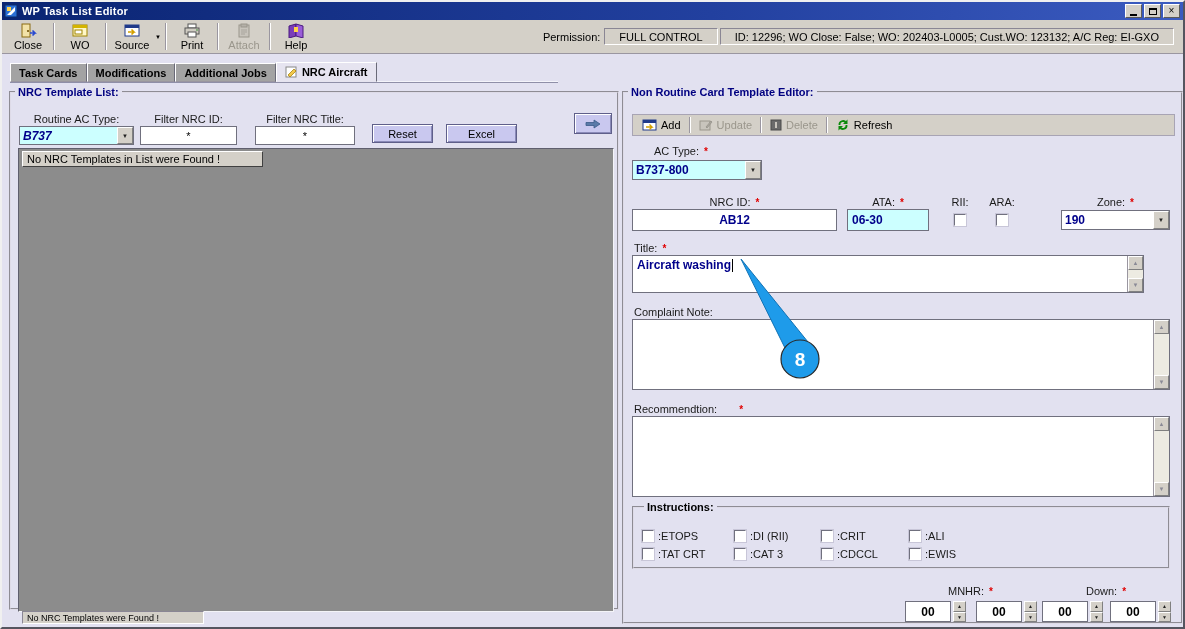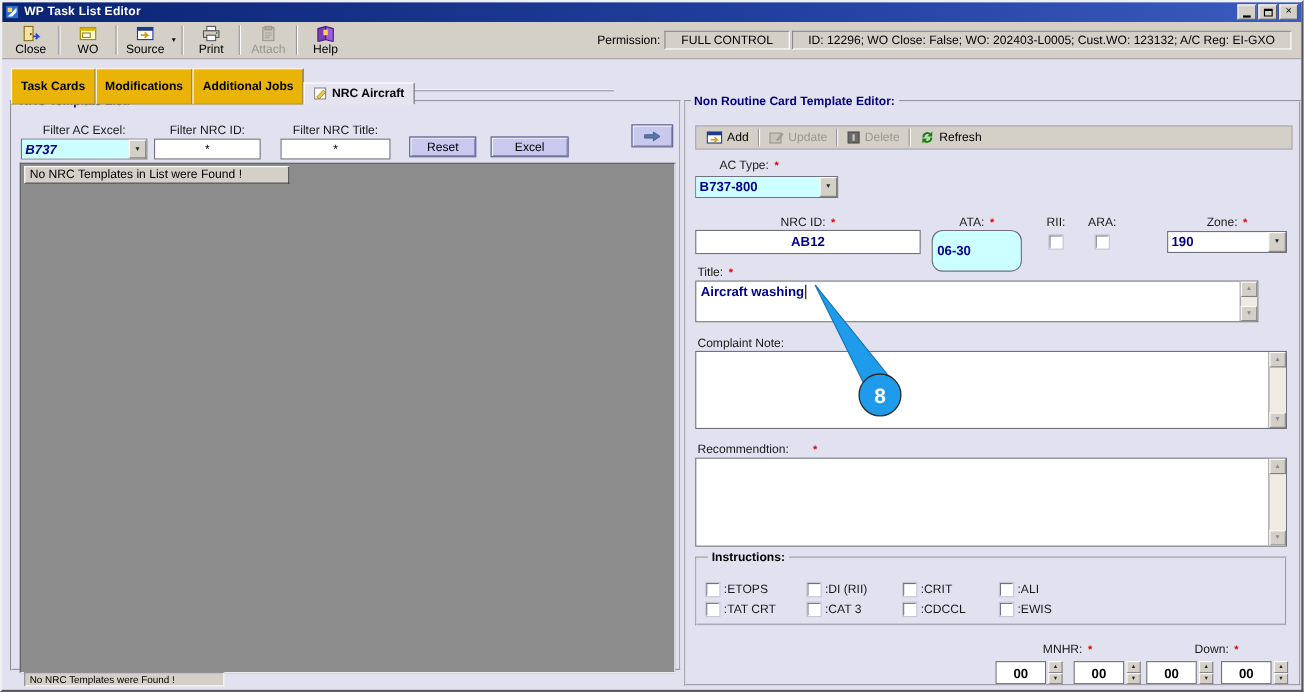--- a/index.html
+++ b/index.html
@@ -41,22 +41,22 @@
   .src-caret { font-size:6px; color:#000; margin-left:2px; align-self:center; }
   .perm { margin-left:auto; display:flex; align-items:center; gap:2px; font-size:11px; padding-right:4px; }
   .perm-box { background:#d4d0c8; border:1px solid; border-color:#8a8694 #ffffff #ffffff #8a8694;
     padding:1px 14px; height:17px; display:flex; align-items:center; white-space:nowrap; color:#000; }
 
   
   .main { position:absolute; left:0; top:52px; right:0; bottom:0; background:#e2e1f0; }
 
   
   .tabs { position:absolute; left:8px; top:8px; display:flex; align-items:flex-end; z-index:2; }
-  .tab { background:#eab308; border:1px solid; border-color:#ffffff #6a6a78 #9a96a0 #ffffff;
-    padding:0 8px; font-size:11px; font-weight:bold; height:33px; display:flex; align-items:center; gap:4px; color:#000; }
+  .tab { background:#a3a3a3; border:1px solid; border-color:#ffffff #6a6a78 #9a96a0 #ffffff;
+    padding:0 8px; font-size:11px; font-weight:bold; height:19px; display:flex; align-items:center; gap:4px; color:#000; }
   .tab.active { background:#e6e4f0; height:20px; border-bottom-color:#e6e4f0; z-index:3; }
   .tab-underline { position:absolute; left:8px; top:27px; width:548px; height:2px;
     background:#f4f4fa; border-bottom:1px solid #8f8fa8; z-index:1; }
 
   
   fieldset.gb { position:absolute; border:2px groove #dedbe8; }
   fieldset.gb > legend { font-size:11px; font-weight:bold; color:#000080; padding:0 3px; margin-left:4px; white-space:nowrap; }
   fieldset.gb.black > legend { color:#000;margin-left:10px; }
   .left-gb  { left:7px;  top:32px; width:610px; height:524px; }
   .right-gb { left:620px; top:32px; width:561px; height:538px; }
@@ -228,21 +228,21 @@
           <rect x="1" y="1" width="10" height="10" fill="#ffffff" stroke="#888"></rect>
           <path d="M3 9 L9 3 L11 5 L5 11 Z" fill="#f2c84b" stroke="#a07800" stroke-width="0.7"></path>
         </svg>
         <span>NRC Aircraft</span>
       </div>
     </div>
 
     <fieldset class="gb left-gb">
       <legend>NRC Template List:</legend>
 
-      <div class="lbl center" style="left:8px; top:15px; width:115px;">Filter AC Excel:</div>
+      <div class="lbl center" style="left:8px; top:15px; width:115px;">Routine AC Type:</div>
       <div class="lbl center" style="left:129px; top:15px; width:97px;">Filter NRC ID:</div>
       <div class="lbl center" style="left:244px; top:15px; width:100px;">Filter NRC Title:</div>
 
       <div class="combo cyan" style="left:8px; top:28px; width:115px; height:19px;font-style:italic;">
         <span class="val">B737</span>
         <span class="drop-btn">
             <span>▼</span>
           </span>
       </div>
       <input class="tb-input" style="left: 129px; top: 28px; width: 97px; height: 19px;" value="*">
@@ -322,21 +322,21 @@
       </div>
       <div class="lbl center" style="left:318px; top:98px; width:36px;">RII:</div>
       <div class="lbl center" style="left:360px; top:98px; width:36px;">ARA:</div>
       <div class="lbl center" style="left:437px; top:98px; width:109px;">
         <span>Zone:</span><span class="req">*</span>
       </div>
 
       <div class="area-box" style="left:8px; top:111px; width:205px; height:22px; padding:0; display:flex; align-items:center; justify-content:center;">
         <span>AB12</span>
       </div>
-      <div class="area-box" style="left:223px; top:111px; width:82px; height:38px; padding:0 0 0 4px; background:#ccffff; display:flex; align-items:center;border-radius:10px;">
+      <div class="area-box" style="left:223px; top:111px; width:82px; height:22px; padding:0 0 0 4px; background:#ccffff; display:flex; align-items:center;">
         <span>06-30</span>
       </div>
       <input type="checkbox" class="cb" style="position: absolute; left: 330px; top: 116px;">
       <input type="checkbox" class="cb" style="position: absolute; left: 372px; top: 116px;">
       <div class="combo" style="left:437px; top:112px; width:109px; height:20px;">
         <span class="val">190</span>
         <span class="drop-btn">
             <span>▼</span>
           </span>
       </div>

